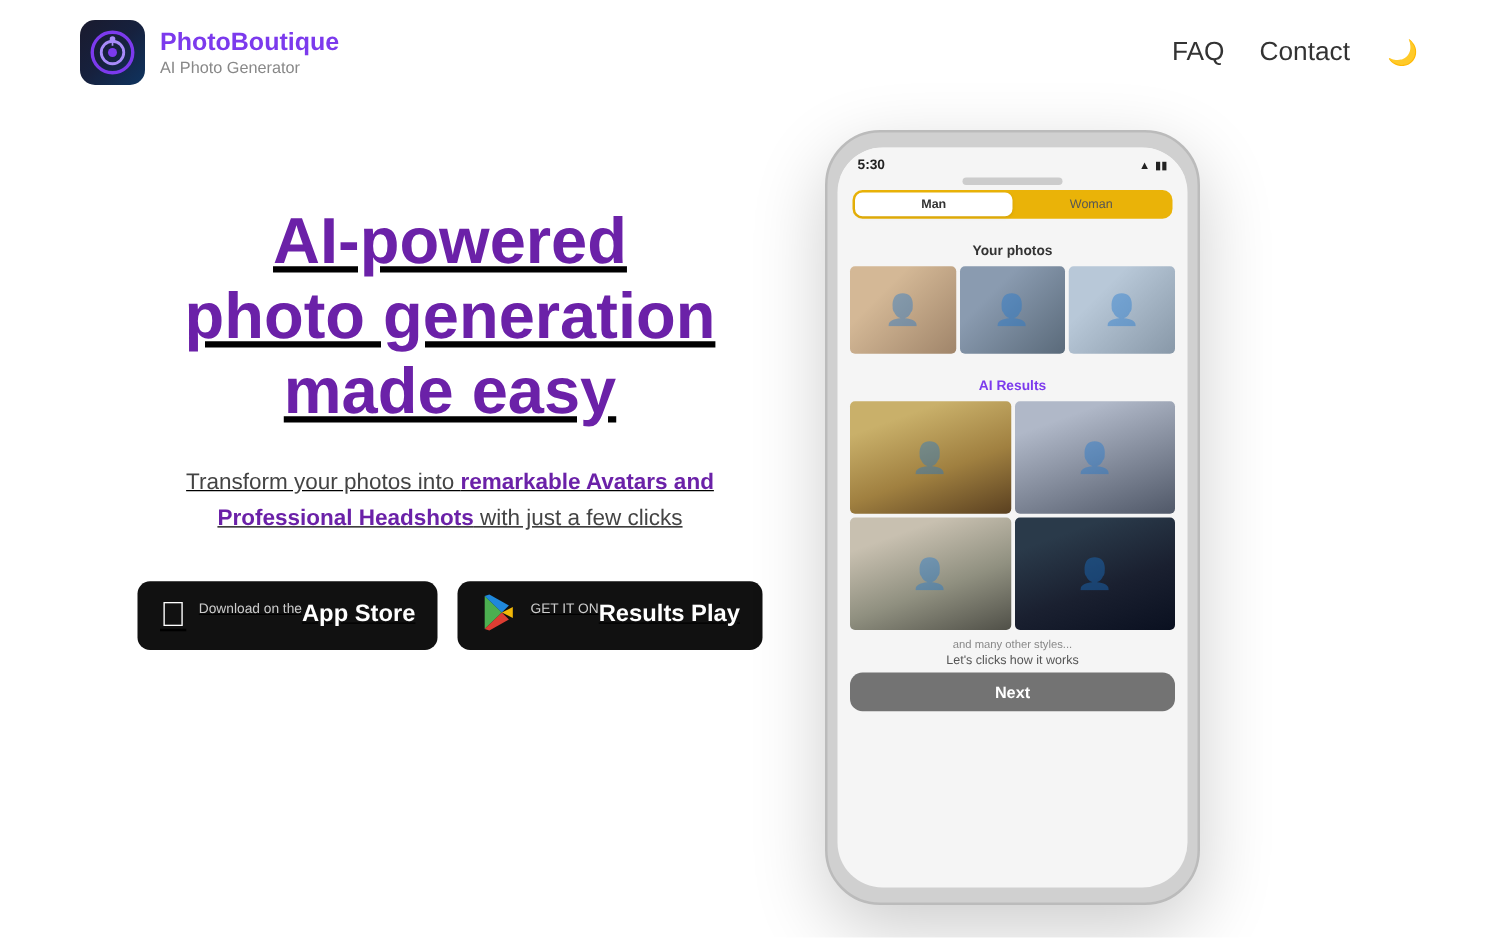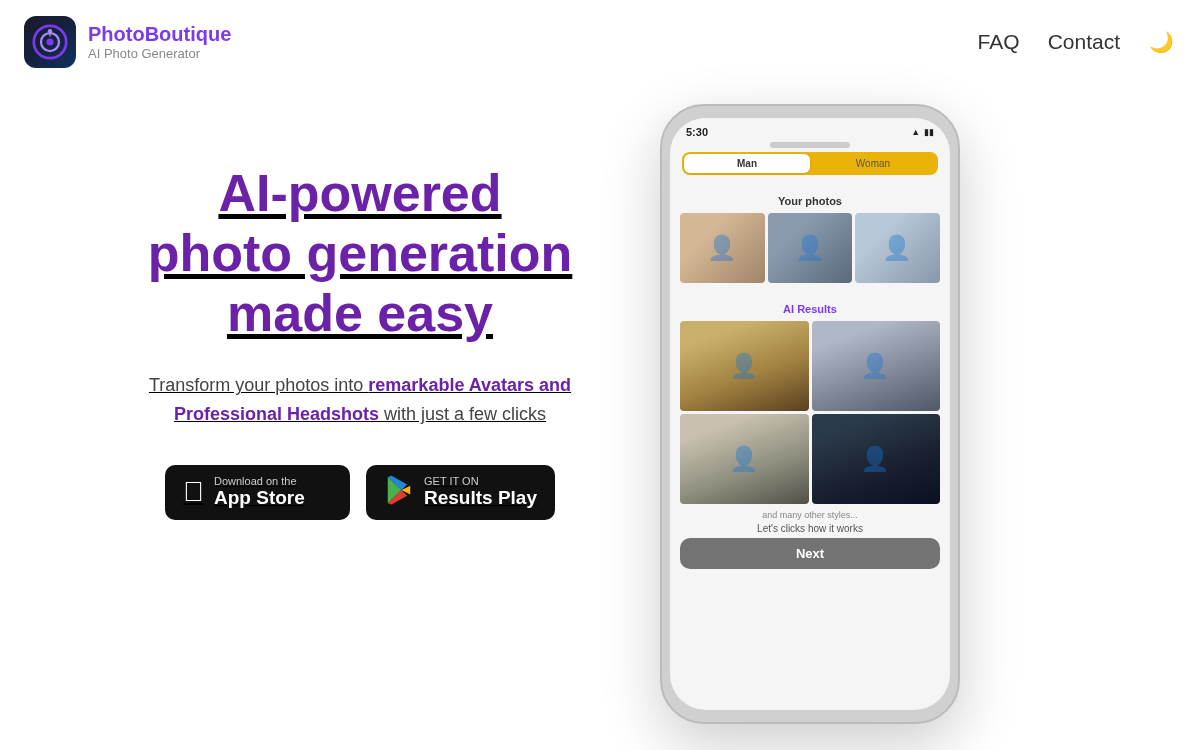--- a/index.html
+++ b/index.html
@@ -10,21 +10,21 @@
       height: 750px;
       overflow: hidden;
       position: relative;
     }
 
     
     .header {
       display: flex;
       align-items: center;
       justify-content: space-between;
-      padding: 16px 24px;
+      padding: 16px 64px;
       position: relative;
       z-index: 10;
     }
     .logo-area {
       display: flex;
       align-items: center;
       gap: 12px;
     }
     .logo-icon {
       width: 52px;
@@ -122,21 +122,21 @@
       cursor: pointer;
       text-decoration: none;
       min-width: 185px;
     }
     .store-btn-icon {
       font-size: 28px;
       line-height: 1;
     }
     .store-btn-text {
       display: flex;
-      flex-direction: column;
+      flex-direction: row;
     }
     .store-btn-top {
       font-size: 11px;
       color: #ccc;
       font-weight: 400;
     }
     .store-btn-bottom {
       font-size: 19px;
       font-weight: 700;
       color: #fff;

